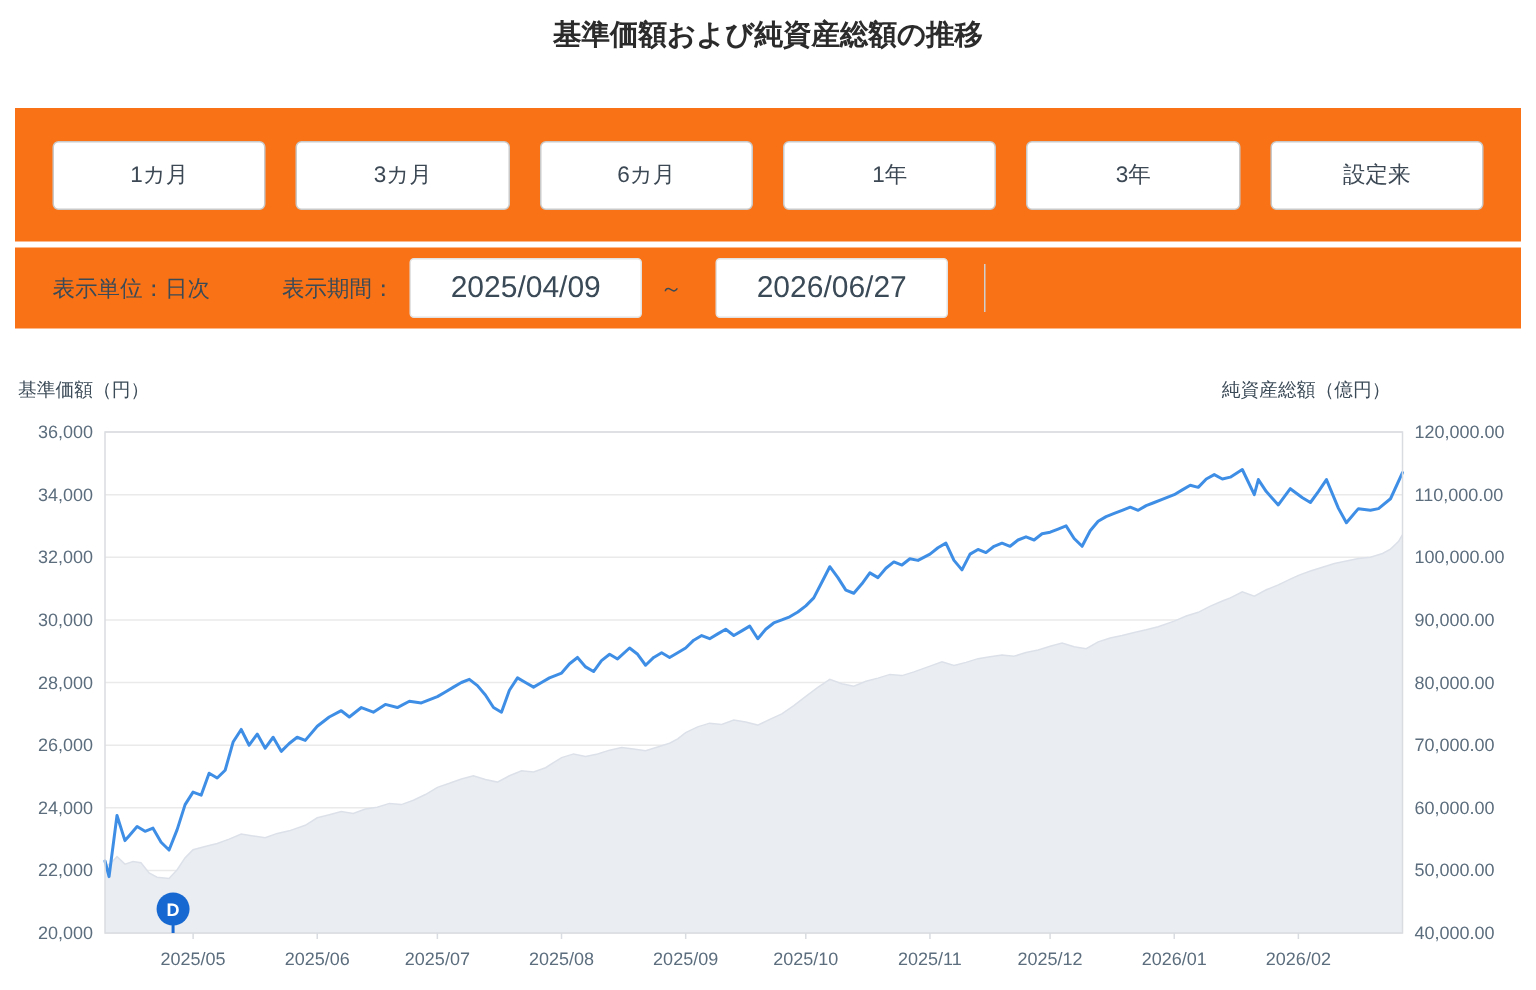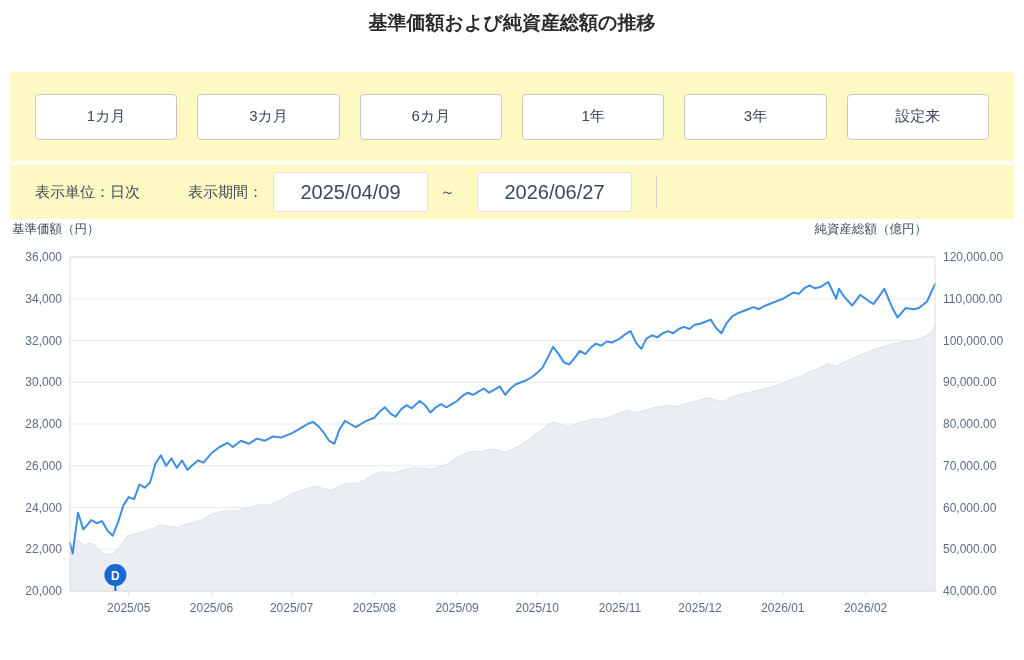--- a/index.html
+++ b/index.html
@@ -1,31 +1,31 @@
 <!DOCTYPE html>
 <html><head>
 <meta charset="utf-8">
 <style>
   html,body{margin:0;padding:0;background:#ffffff;width:1024px;height:660px;overflow:hidden;
     font-family:"Liberation Sans","DejaVu Sans",sans-serif;}
   .page-title{margin:0;padding-top:10px;height:26px;text-align:center;font-size:19px;font-weight:bold;color:#2b2b2b;}
-  .panel{background:#fef9c3;margin:0 10px;box-sizing:border-box;}
+  .panel{background:#f97316;margin:0 10px;box-sizing:border-box;}
   .buttons-panel{margin-top:36px;height:89px;display:flex;align-items:center;padding:0 25px;gap:20px;}
   .period-btn{flex:1;height:46px;background:#ffffff;border:1px solid #c9c9c9;border-radius:4px;
     font-size:15px;color:#3c4854;cursor:pointer;font-family:inherit;}
   .info-panel{margin-top:4px;height:54px;display:flex;align-items:center;padding:0 25px;
     font-size:15px;color:#3b4a57;}
   .unit-label{white-space:nowrap;text-align:center;}
   .period-label{margin-left:48px;white-space:nowrap;}
   .date-box{width:153px;height:38px;margin-left:10px;background:#ffffff;border:1px solid #e2e2e2;
     border-radius:3px;display:flex;align-items:center;justify-content:center;font-size:20px;color:#3b4a57;}
   .tilde{margin:0 12px;font-size:15px;}
   .vdiv{width:1px;height:32px;background:#cfcfcf;margin-left:24px;}
   .rate-label{margin-left:16px;white-space:nowrap;}
-  .chart-wrap{position:relative;height:410px;width:956px;}
+  .chart-wrap{position:relative;margin-top:31px;height:410px;width:956px;}
   .axis-title{position:absolute;top:2px;font-size:12.5px;color:#3b4a57;}
   .axis-title.left{left:12px;}
   .axis-title.right{right:29px;}
   #chart-svg{position:absolute;left:0;top:0;}
   .tick{font-size:12px;fill:#5c6e7e;font-family:"Liberation Sans","DejaVu Sans",sans-serif;}
   .marker-label{font-size:12px;font-weight:bold;fill:#ffffff;font-family:"Liberation Sans","DejaVu Sans",sans-serif;}
 </style>
 </head>
 <body>
 

